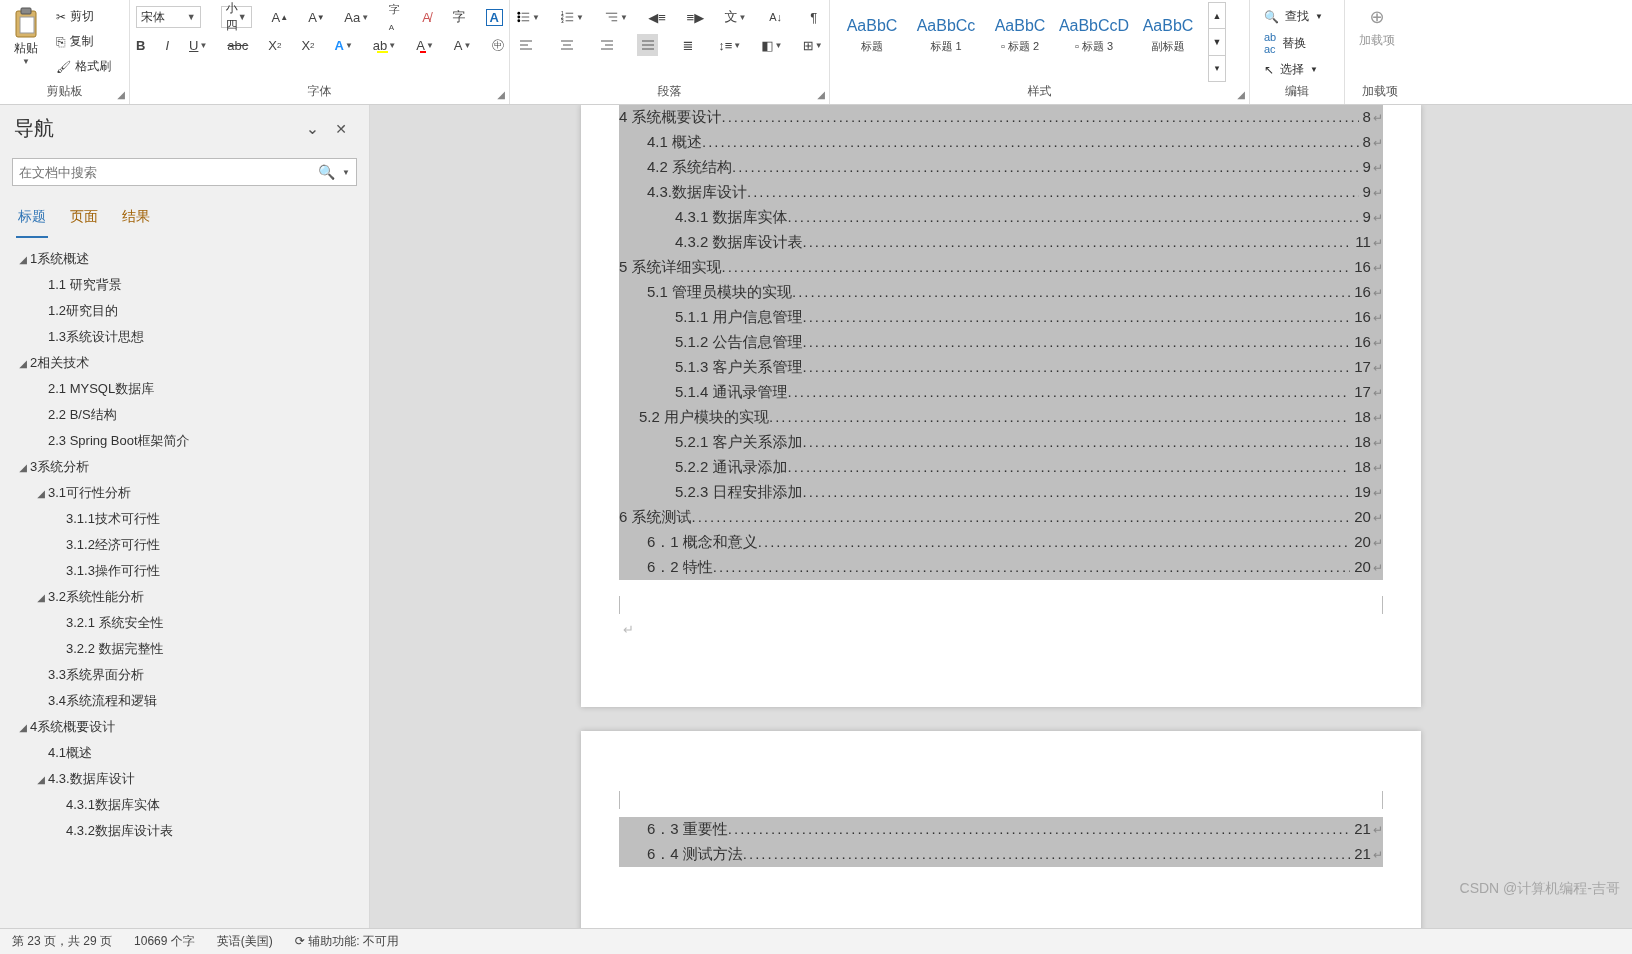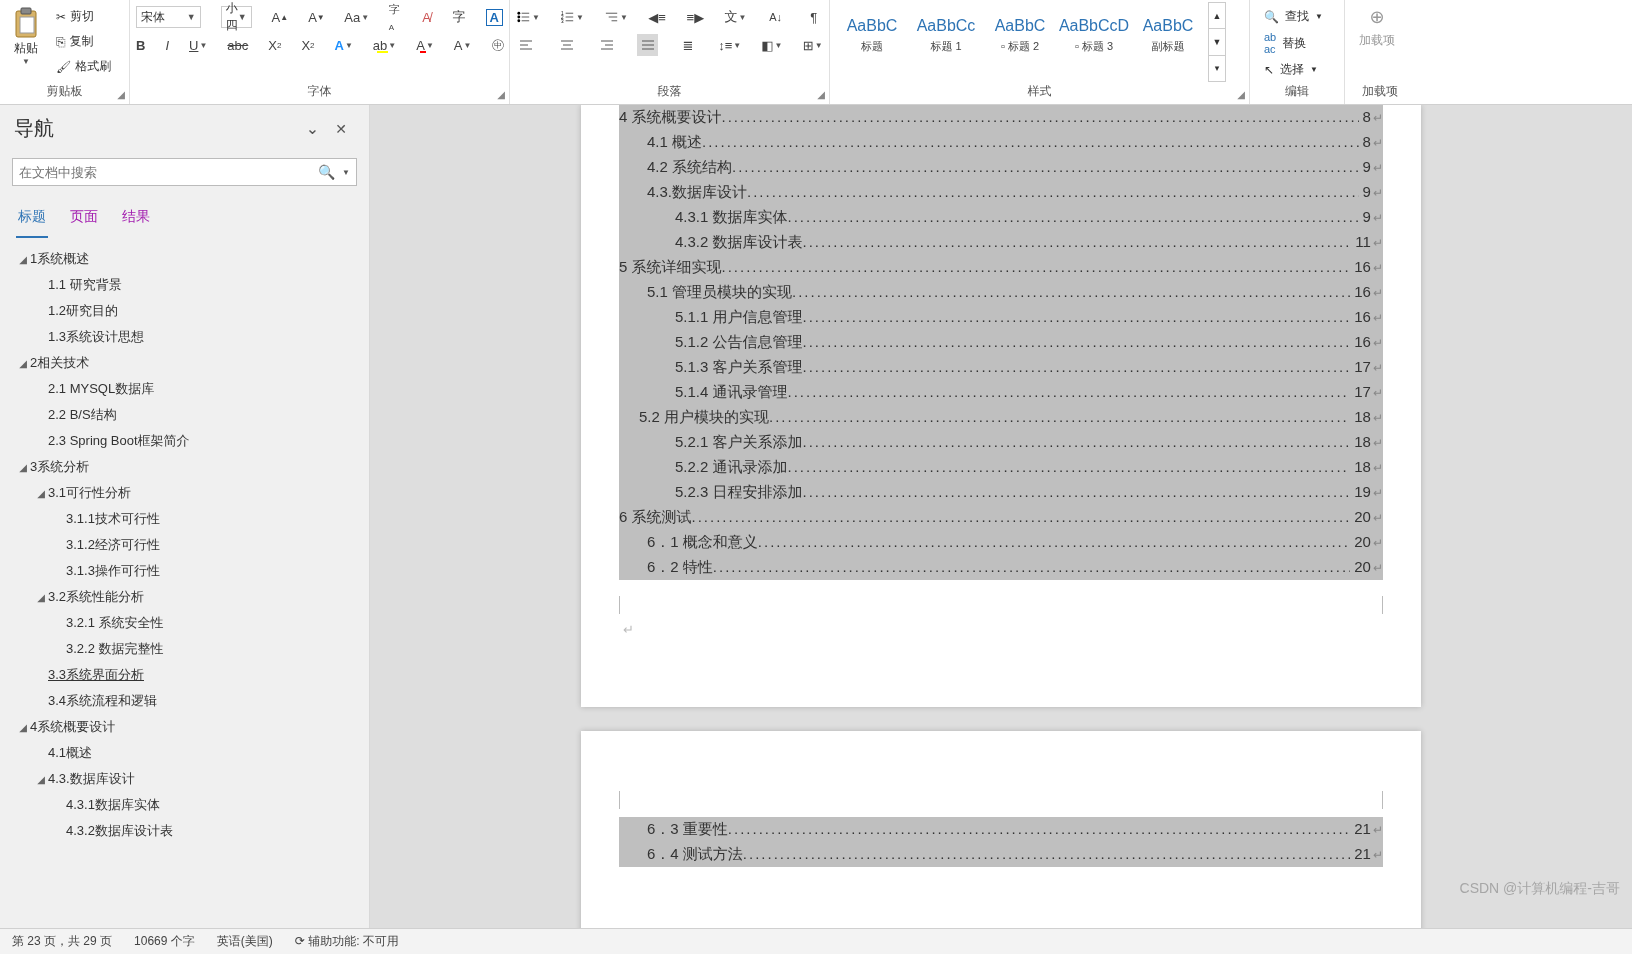--- a/index.html
+++ b/index.html
@@ -52,21 +52,21 @@
 .main { display:flex; height:calc(100% - 105px - 26px); }
 .nav-pane { width:370px; background:#f0f0f0; border-right:1px solid #d8d8d8; display:flex; flex-direction:column; }
 .nav-header { display:flex; align-items:center; padding:10px 14px; }
 .nav-title { font-size:20px; font-weight:normal; }
 .nav-header .sp { flex:1; }
 .nav-header .ctl { font-size:14px; color:#555; cursor:pointer; padding:4px 8px; }
 .nav-search { margin:6px 12px; border:1px solid #bbb; background:#fff; height:28px; display:flex; align-items:center; padding:0 6px; }
 .nav-search input { flex:1; border:none; outline:none; font-size:13px; background:transparent; }
 .nav-search .srch { color:#4472c4; font-size:14px; cursor:pointer; padding:0 4px; }
 .nav-tabs { display:flex; gap:20px; padding:10px 16px 0 16px; font-size:14px; }
-.nav-tab { padding:6px 2px 10px 2px; cursor:pointer; color:#a21caf; }
+.nav-tab { padding:6px 2px 10px 2px; cursor:pointer; color:#a16207; }
 .nav-tab.active { color:#2e74b5; border-bottom:2px solid #2e74b5; }
 .nav-tree { flex:1; overflow-y:auto; padding:8px 6px 8px 10px; position:relative; }
 .nav-tree::-webkit-scrollbar { width:18px; }
 .nav-tree::-webkit-scrollbar-track { background:#eaeaea; }
 .nav-tree::-webkit-scrollbar-thumb { background:#c7c7c7; }
 .nav-tree::-webkit-scrollbar-button { background:#eaeaea; height:18px; border:1px solid #c7c7c7; }
 .tree-item { display:flex; align-items:center; padding:4px 4px; font-size:13px; color:#333; cursor:pointer; }
 .tree-caret { width:14px; font-size:10px; color:#666; text-align:center; }
 .tree-label { white-space:nowrap; overflow:hidden; text-overflow:ellipsis; }
 
@@ -415,21 +415,21 @@
           <span class="tree-label">3.2系统性能分析</span>
         </div>
         <div class="tree-item" style="padding-left: 42px;">
           <span class="tree-caret"></span>
           <span class="tree-label">3.2.1 系统安全性</span>
         </div>
         <div class="tree-item" style="padding-left: 42px;">
           <span class="tree-caret"></span>
           <span class="tree-label">3.2.2 数据完整性</span>
         </div>
-        <div class="tree-item" style="padding-left: 24px; text-decoration: underline;">
+        <div class="tree-item" style="padding-left: 24px;">
           <span class="tree-caret"></span>
           <span class="tree-label">3.3系统界面分析</span>
         </div>
         <div class="tree-item" style="padding-left: 24px;">
           <span class="tree-caret"></span>
           <span class="tree-label">3.4系统流程和逻辑</span>
         </div>
         <div class="tree-item" style="padding-left: 6px;">
           <span class="tree-caret">◢</span>
           <span class="tree-label">4系统概要设计</span>

